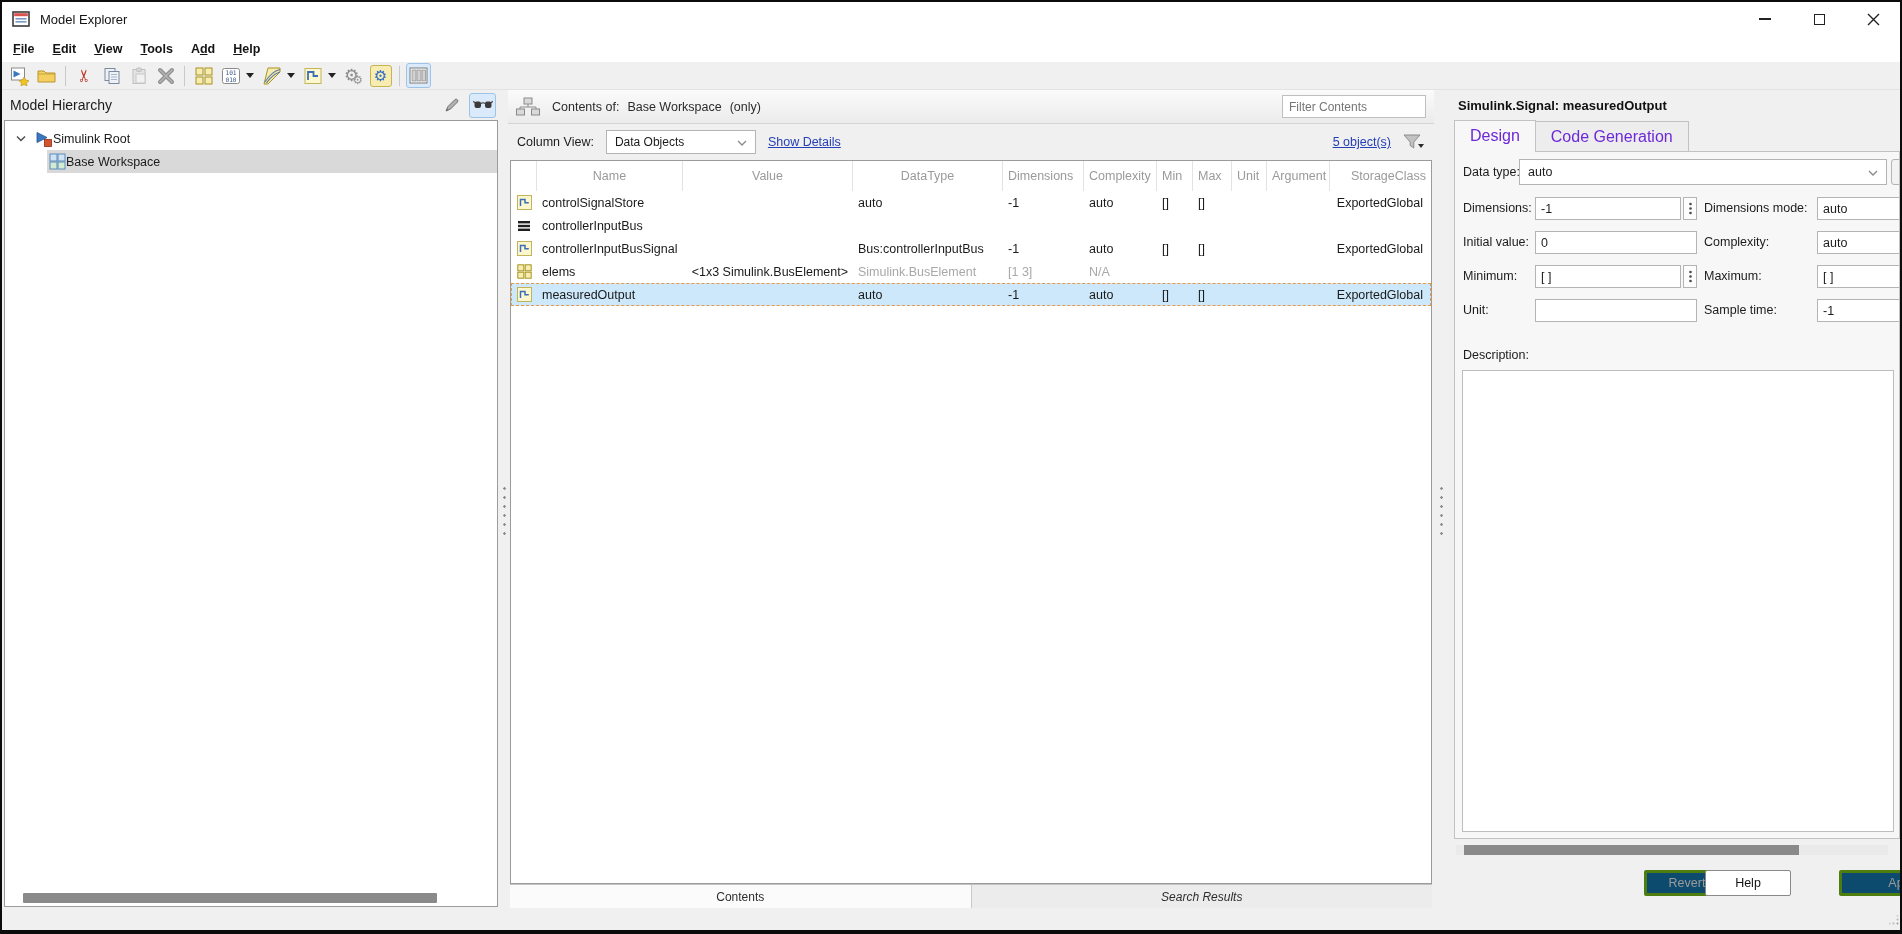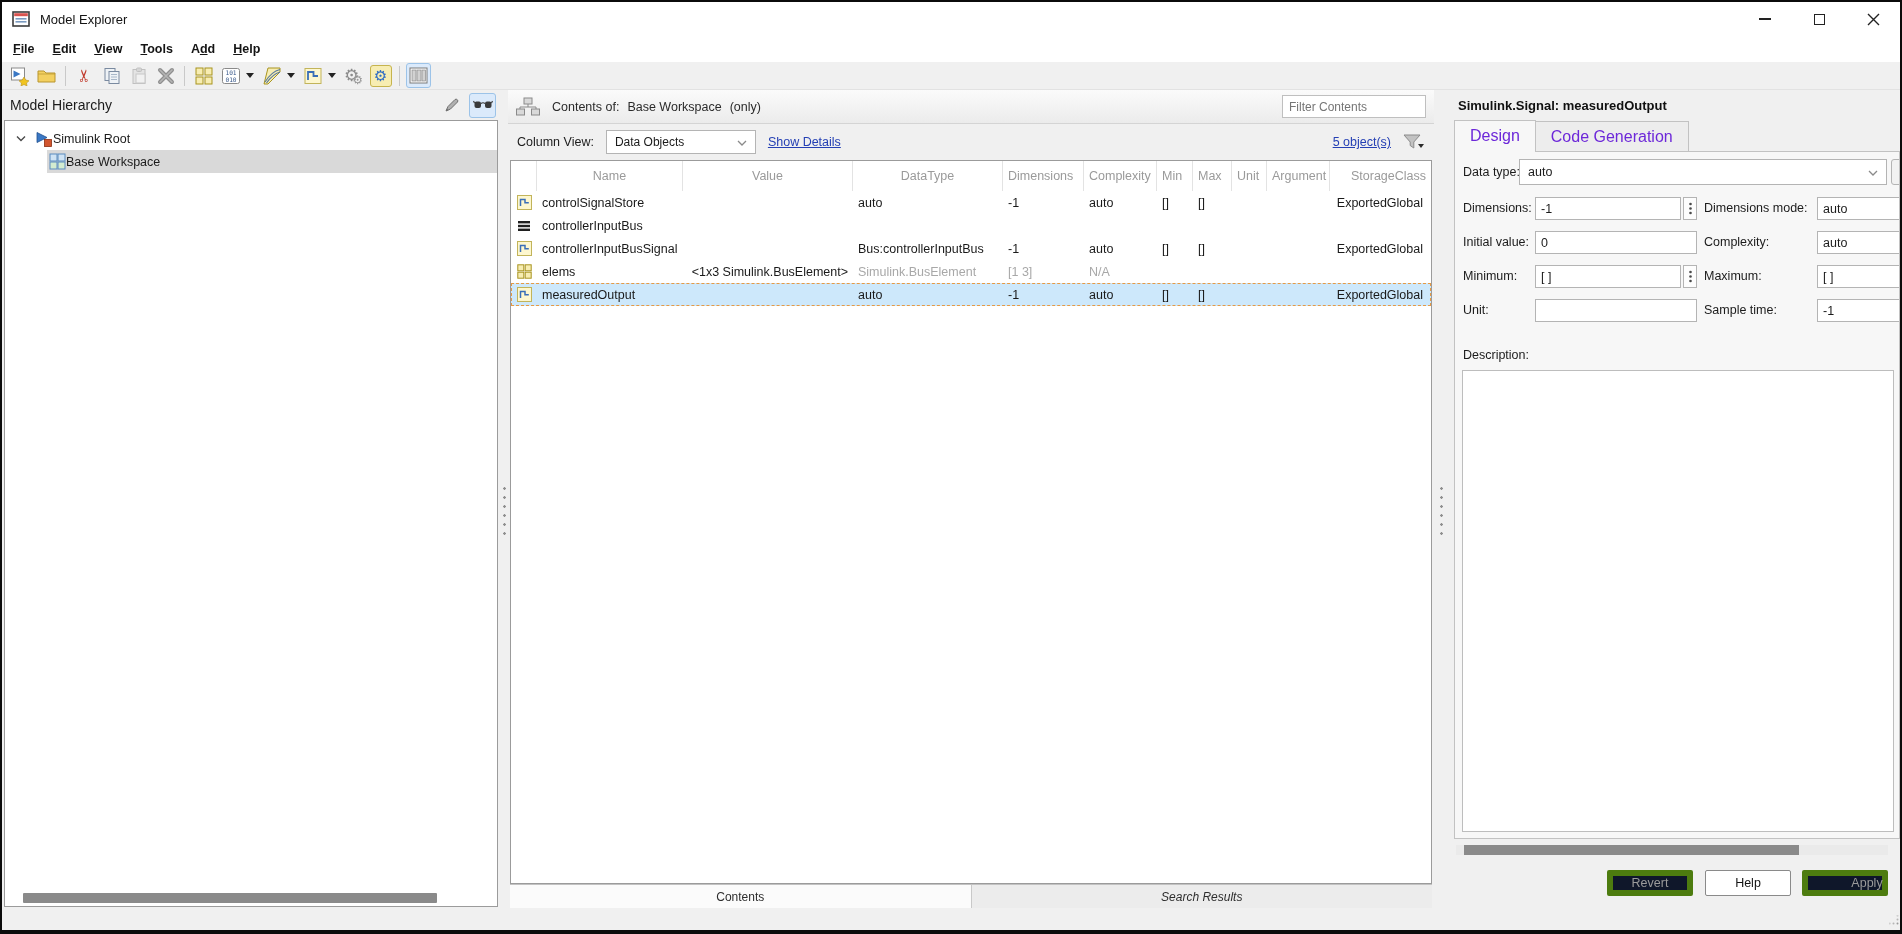--- a/index.html
+++ b/index.html
@@ -110,21 +110,21 @@
   .dtype-combo { position:absolute; left:64px; top:7px; width:368px; height:26px; background:#fff;
                  border:1px solid #b4b4b4; display:flex; align-items:center; padding:0 8px; }
   .dtype-expand { position:absolute; left:436px; top:7px; width:24px; height:26px; background:#f2f2f2;
                   border:1px solid #b4b4b4; border-radius:3px; }
   .desc-area { position:absolute; left:7px; right:5px; top:218px; bottom:6px; background:#fff;
                border:1px solid #bdbdbd; resize:none; outline:none; font-family:"Liberation Sans",sans-serif; }
   .rp-hscroll { position:absolute; top:755px; left:8px; right:16px; height:10px; background:#eaeaea; }
   .rp-hthumb { position:absolute; left:8px; top:0; width:335px; height:10px; background:#8a8a8a; }
   .rp-btn { position:absolute; top:780px; height:26px; width:86px; display:flex; align-items:center;
             justify-content:center; font-size:12.5px; border-radius:2px; }
-  .btn-disabled { background:#0f172a; border:6px solid #4d7c0f; color:#9b9b9b; }
+  .btn-disabled { background:#0c4a6e; border:3px solid #4d7c0f; color:#9b9b9b;margin-left:37px; }
   .btn-normal { background:#fff; border:1px solid #8a8a8a; color:#141414; }
   .resize-grip { position:absolute; right:5px; bottom:5px; }
 </style>
 </head>
 <body>
 
 <div class="window">
 
   <div class="titlebar">
     <span class="app-icon">

